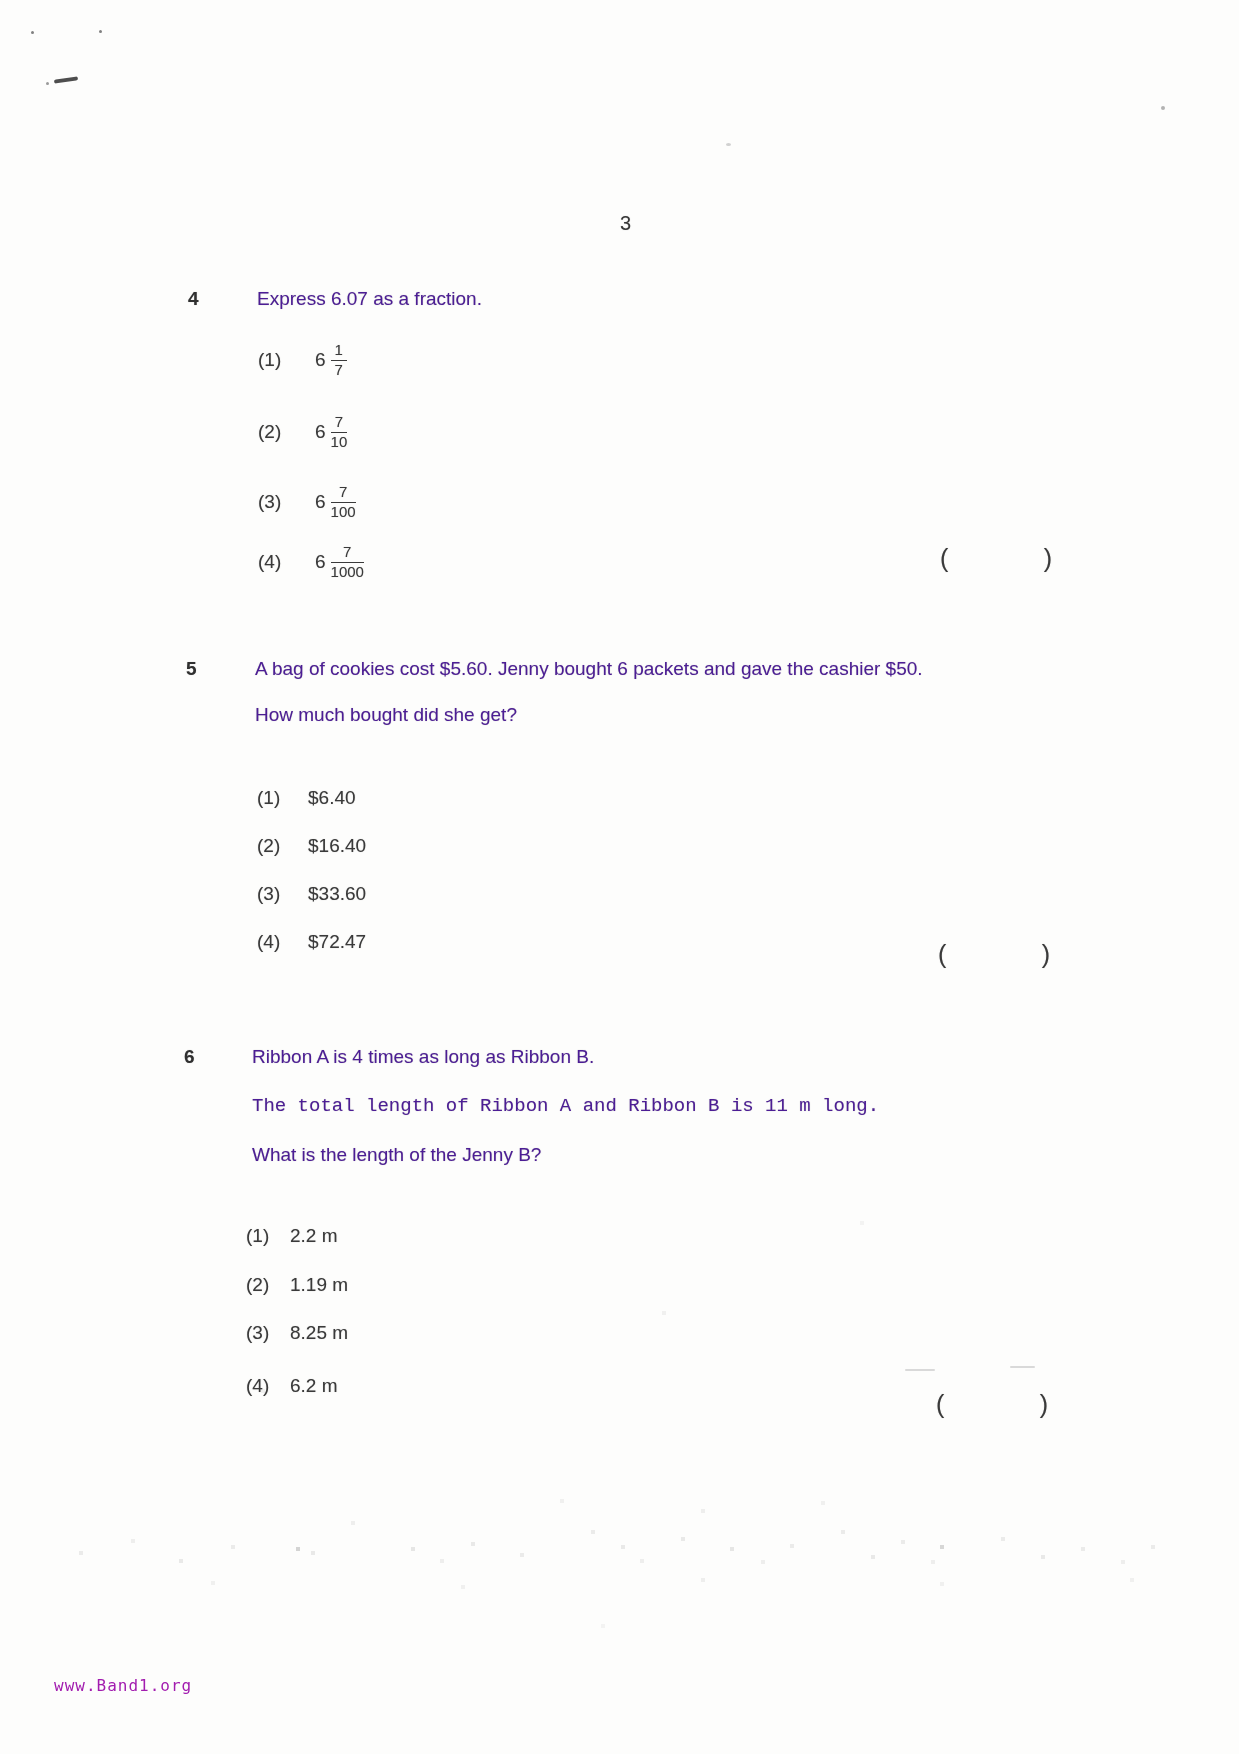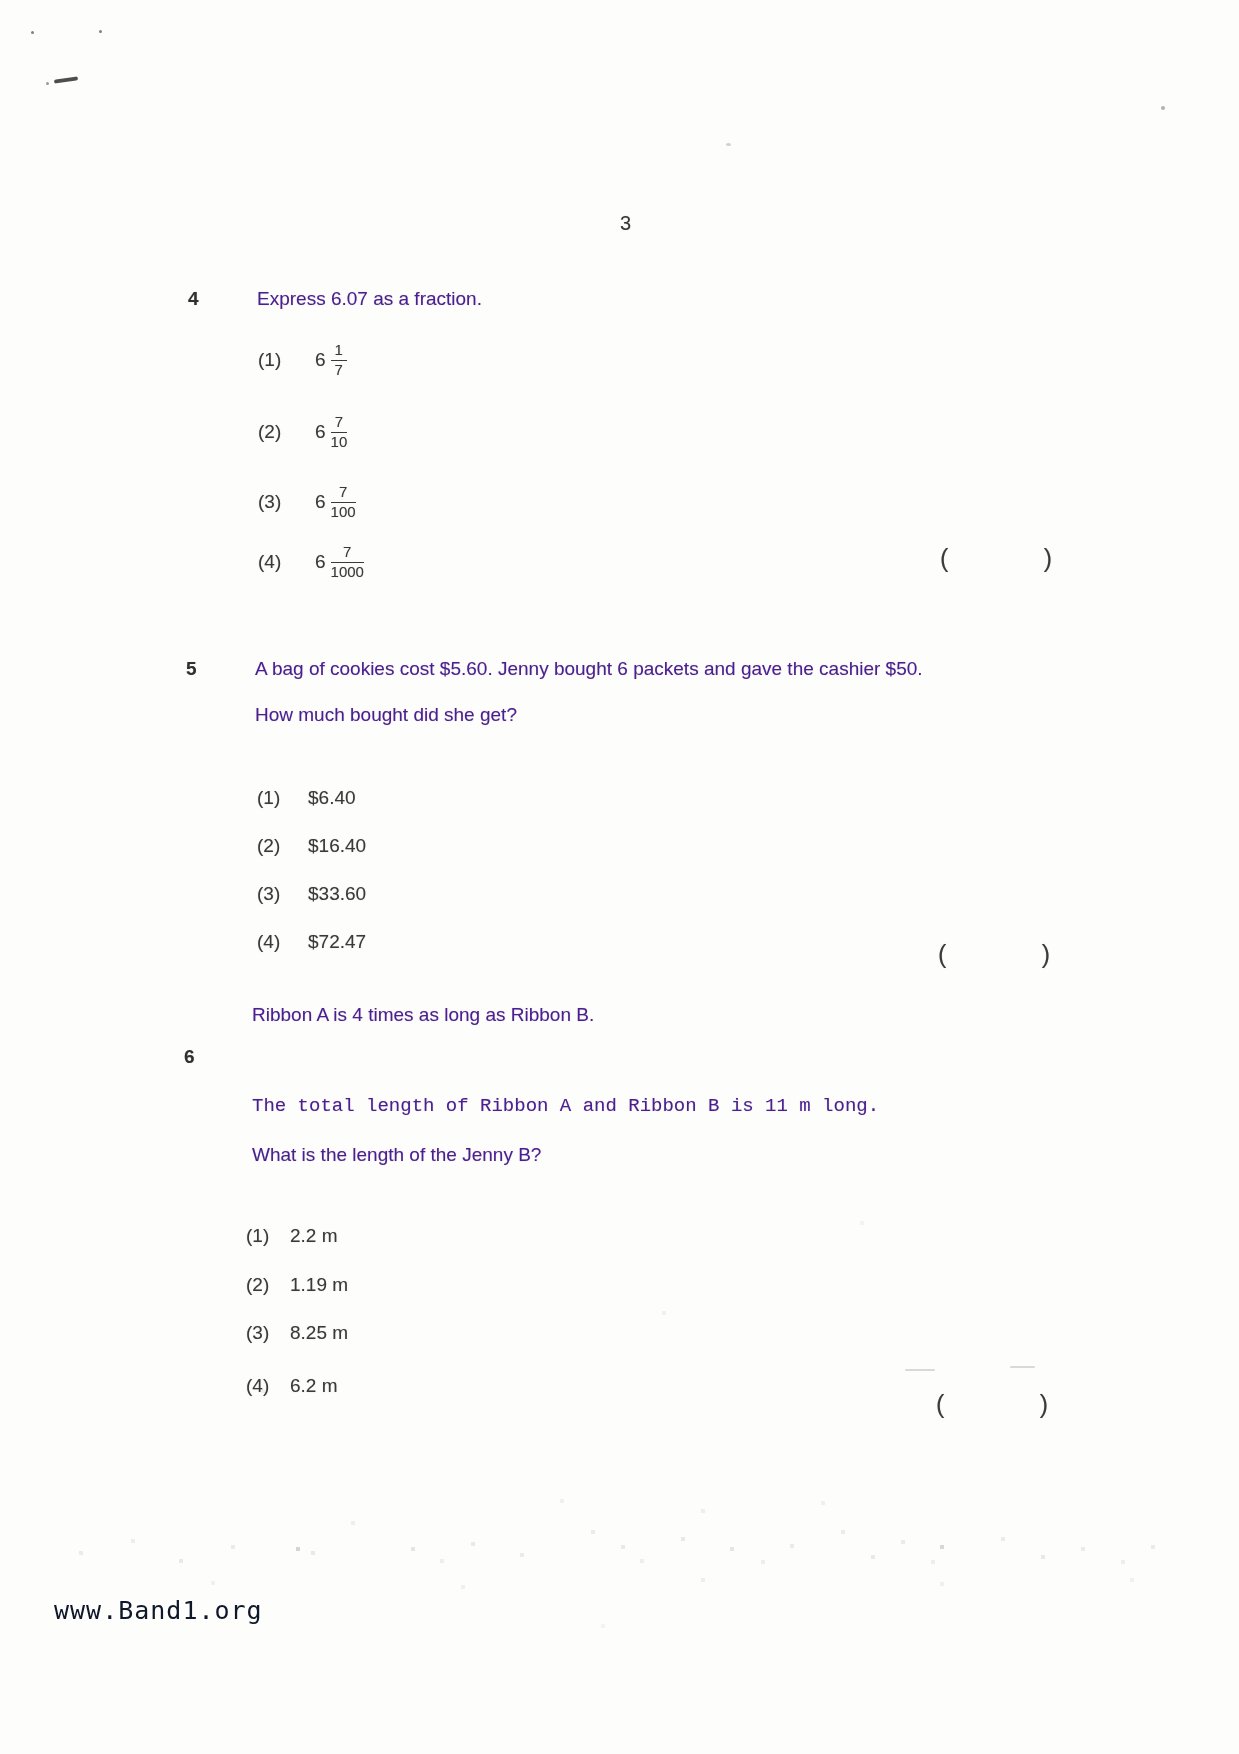--- a/index.html
+++ b/index.html
@@ -26,22 +26,22 @@
          font-size:19px; color:#3a3a3a; text-shadow:0 0 1px rgba(70,70,70,0.35); white-space:nowrap; }
   .opt .opt-label { display:inline-block; }
   .q4 .opt-label { width:57px; }
   .q5 .opt-label { width:51px; }
   .q6 .opt-label { width:44px; }
   .frac { display:inline-block; margin-left:5px; text-align:center; font-size:15px; line-height:1.1; vertical-align:middle; }
   .frac .num { display:block; border-bottom:1.6px solid #3a3a3a; padding:0 4px 1px 4px; }
   .frac .den { display:block; padding-top:1px; }
   .answer-space { position:absolute; width:112px; display:flex; justify-content:space-between;
                   font-size:25px; color:#3a3a3a; text-shadow:0 0 1px rgba(70,70,70,0.35); }
-  .footer { position:absolute; left:54px; top:1596px; font-family:"DejaVu Sans Mono","Liberation Mono",monospace;
-            font-size:25px; color:#0f172a; letter-spacing:1px; }
+  .footer { position:absolute; left:54px; top:1676px; font-family:"DejaVu Sans Mono","Liberation Mono",monospace;
+            font-size:16px; color:#a21caf; letter-spacing:1px; }
   .speck { position:absolute; background:#808080; border-radius:50%; }
   .smudge { position:absolute; background:#d9d9d9; border-radius:2px; }
   
   .noise { position:absolute; left:0; top:0; width:2px; height:2px; background:transparent;
     box-shadow:
       80px 1552px 0 1px rgba(0,0,0,0.07), 132px 1540px 0 1px rgba(0,0,0,0.06),
       180px 1560px 0 1px rgba(0,0,0,0.08), 232px 1546px 0 1px rgba(0,0,0,0.07),
       262px 1390px 0 1px rgba(0,0,0,0.05), 297px 1548px 0 1px rgba(0,0,0,0.16),
       312px 1552px 0 1px rgba(0,0,0,0.08), 352px 1522px 0 1px rgba(0,0,0,0.06),
       412px 1548px 0 1px rgba(0,0,0,0.09), 441px 1560px 0 1px rgba(0,0,0,0.06),
@@ -140,21 +140,21 @@
     <span class="opt-label">(4)</span>
     <span>$72.47</span>
   </div>
 
   <div class="answer-space" style="left:938px; top:940px;">
     <span>(</span>
     <span>)</span>
   </div>
 
   <div class="txt qnum" style="left:184px; top:1046px;">6</div>
-  <div class="txt" style="left:252px; top:1004px;text-align:right;">Ribbon A is 4 times as long as Ribbon B.</div>
+  <div class="txt" style="left:252px; top:1046px;text-align:right;">Ribbon A is 4 times as long as Ribbon B.</div>
   <div class="txt" style="left:252px; top:1096px;font-family:Liberation Mono, monospace;">The total length of Ribbon A and Ribbon B is 11 m long.</div>
   <div class="txt" style="left:252px; top:1144px;">What is the length of the Jenny B?</div>
 
   <div class="opt q6" style="left:246px; top:1212px;">
     <span class="opt-label">(1)</span>
     <span>2.2 m</span>
   </div>
   <div class="opt q6" style="left:246px; top:1261px;">
     <span class="opt-label">(2)</span>
     <span>1.19 m</span>

